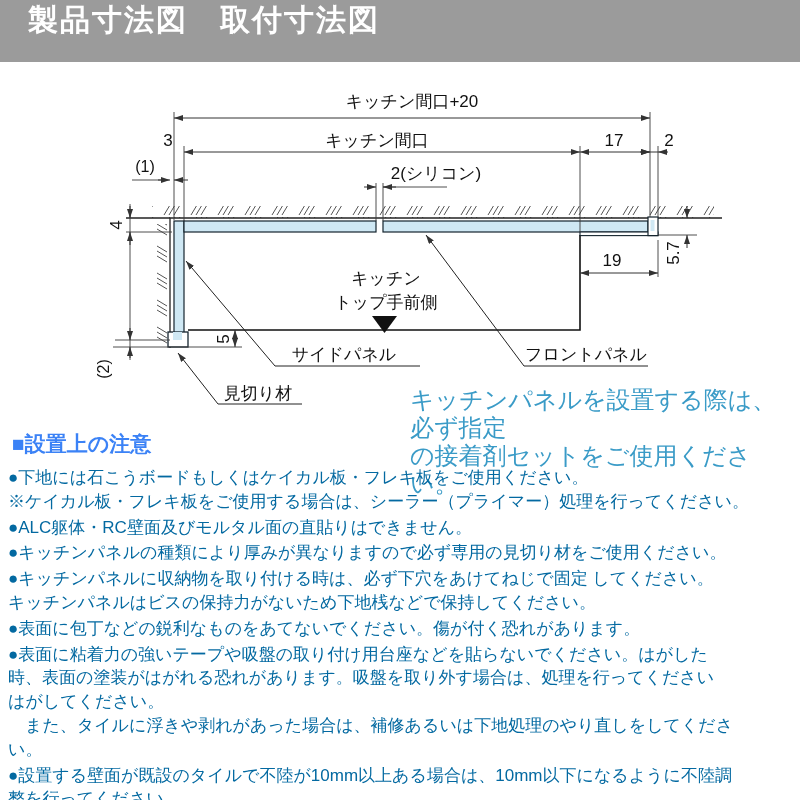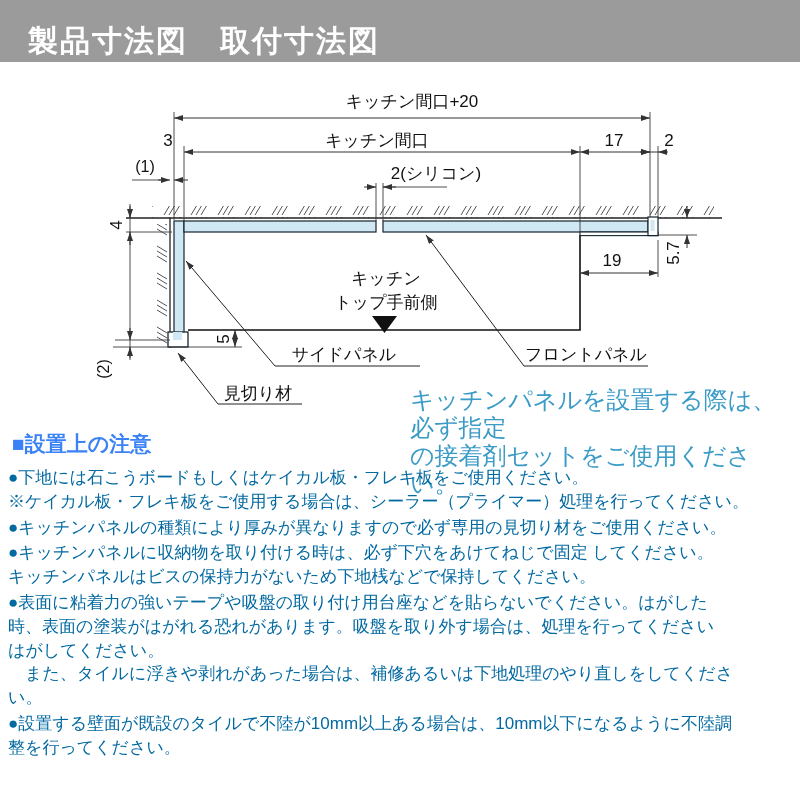--- a/index.html
+++ b/index.html
@@ -1,19 +1,19 @@
 <!DOCTYPE html>
 <html><head>
 <meta charset="utf-8">
 <style>
   html,body{margin:0;padding:0;background:#fff;}
   .page{position:relative;width:800px;height:800px;background:#fff;overflow:hidden;
         font-family:"Liberation Sans",sans-serif;color:#151515;}
   .titlebar{position:absolute;left:0;top:0;width:800px;height:62px;background:#9b9b9b;
-            display:flex;align-items:flex-end;}
+            display:flex;align-items:flex-start;}
   .titlebar h1{margin:0 0 0 28px;font-size:30px;font-weight:bold;color:#ffffff;
                letter-spacing:2px;white-space:pre;}
   svg{position:absolute;left:0;top:0;}
   svg text{font-family:"Liberation Sans",sans-serif;fill:#111;font-size:17px;}
   svg text.small{font-size:16px;}
   .bluenote{position:absolute;left:410px;top:386px;width:384px;font-size:24px;
             line-height:28px;color:#3a9bc7;white-space:pre-line;}
   .notice{position:absolute;left:8px;top:430px;width:786px;}
   .notice-heading{font-size:21px;font-weight:bold;color:#3b82f6;margin:0 0 8px 4px;}
   .notice p{margin:0 0 2px 0;font-size:17px;line-height:23.8px;color:#0369a1;
@@ -130,23 +130,25 @@
     <text x="258" y="399" text-anchor="middle">見切り材</text>
   </svg>
 
   <div class="bluenote">キッチンパネルを設置する際は、必ず指定
 の接着剤セットをご使用ください。</div>
 
   <div class="notice">
     <div class="notice-heading">■設置上の注意</div>
     <p>●下地には石こうボードもしくはケイカル板・フレキ板をご使用ください。
 ※ケイカル板・フレキ板をご使用する場合は、シーラー（プライマー）処理を行ってください。</p>
+    <p>●ALC躯体・RC壁面及びモルタル面の直貼りはできません。</p>
     <p>●キッチンパネルの種類により厚みが異なりますので必ず専用の見切り材をご使用ください。</p>
     <p>●キッチンパネルに収納物を取り付ける時は、必ず下穴をあけてねじで固定 してください。
 キッチンパネルはビスの保持力がないため下地桟などで保持してください。</p>
+    <p>●表面に包丁などの鋭利なものをあてないでください。傷が付く恐れがあります。</p>
     <p>●表面に粘着力の強いテープや吸盤の取り付け用台座などを貼らないでください。はがした
 時、表面の塗装がはがれる恐れがあります。吸盤を取り外す場合は、処理を行ってください
 はがしてください。
 　また、タイルに浮きや剥れがあった場合は、補修あるいは下地処理のやり直しをしてくださ
 い。</p>
     <p>●設置する壁面が既設のタイルで不陸が10mm以上ある場合は、10mm以下になるように不陸調
 整を行ってください。</p>
   </div>
 
 </div>

